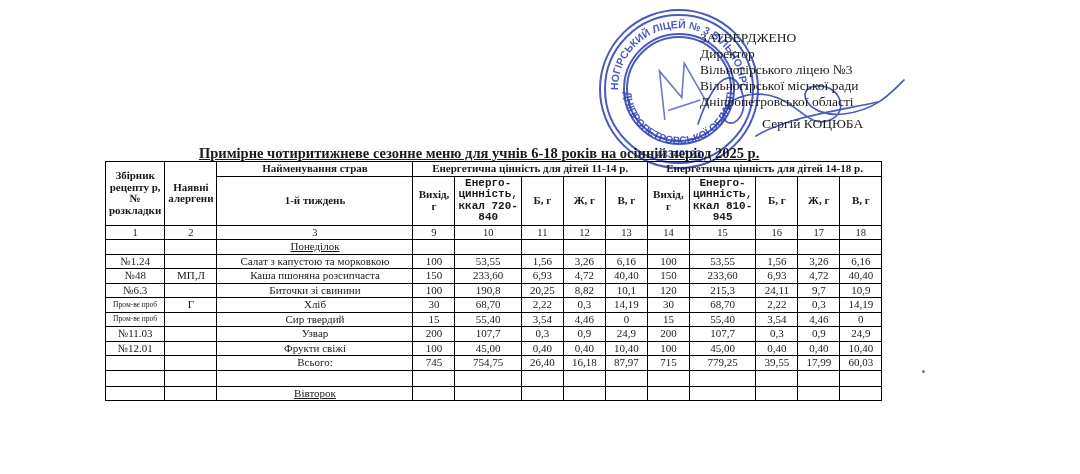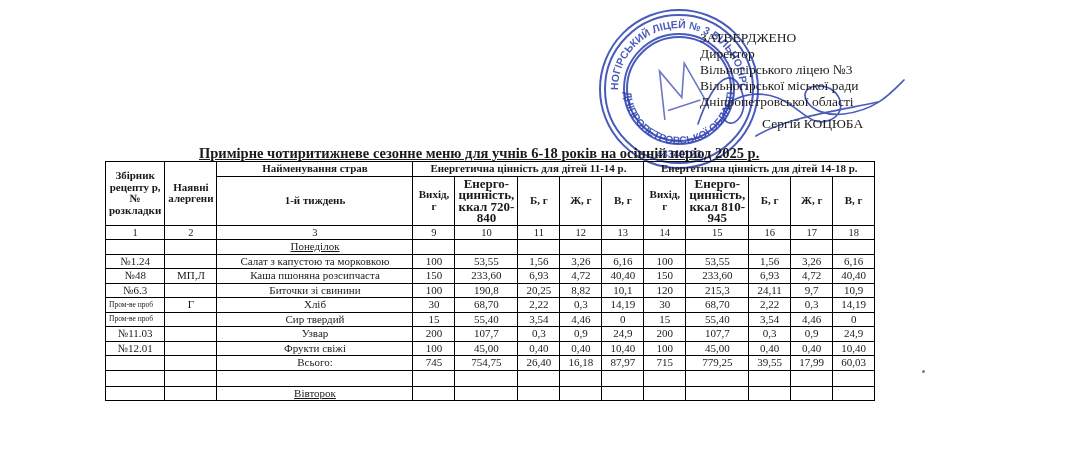--- a/index.html
+++ b/index.html
@@ -96,43 +96,44 @@
 
   td.name-cell, th.name-cell-left {
     text-align: left;
     padding-left: 4px;
   }
   td.code-cell {
     text-align: left;
     padding-left: 3px;
   }
   .small-head {
-    font-size: 13px;
+    font-size: 11px;
     line-height: 9.5px;
     font-weight: normal;
+    font-family: Liberation Mono, monospace;
   }
   .rownum td { font-weight: bold; font-size: 10.5px; }
   .daylabel {
     text-align: left;
     padding-left: 4px;
     font-weight: bold;
     text-decoration: underline;
   }
   .total-label {
     text-align: right;
     padding-right: 6px;
     font-weight: bold;
     margin-top: 14px;
   }
   .total-row td { font-weight: bold; }
   .tiny-code {
     font-size: 7.5px;
     line-height: 8px;
     display: block;
-    text-align: left;
+    text-align: center;
   }
   .empty-tall td { height: 13px; }
   
   .stray-dot {
     position: absolute;
     left: 922px;
     top: 370px;
     width: 3px;
     height: 3px;
     background: #7a7a7a;

